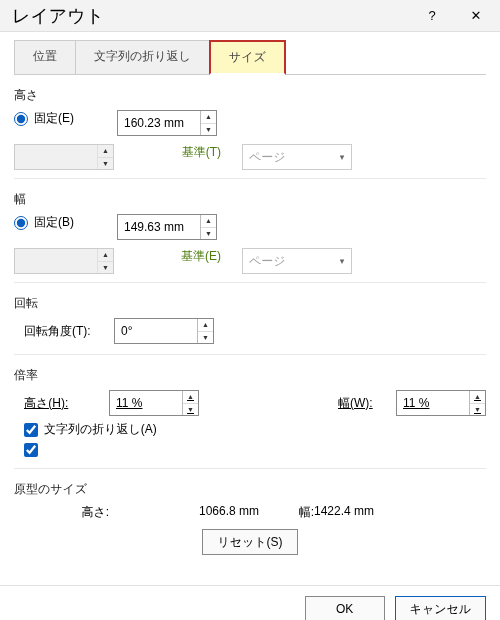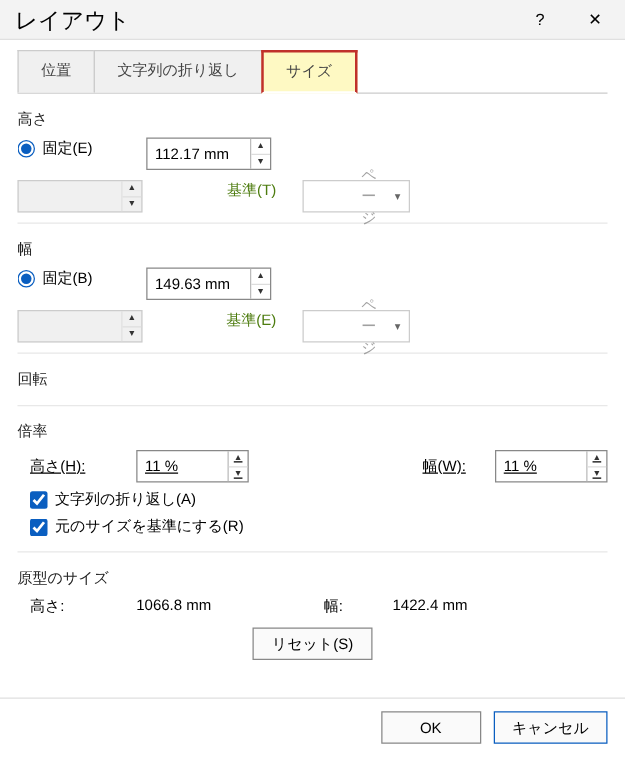--- a/index.html
+++ b/index.html
@@ -123,23 +123,22 @@
       margin-left: 40px;
       margin-right: 8px;
       width: 54px;
       text-align: right;
     }
     .combo {
       display: inline-flex;
       align-items: center;
       border: 1px solid #888;
       height: 26px;
-      width: 86px;
+      width: 110px;
       background: #fff;
-      padding-left: 40px;
     }
     .combo.disabled { border-color: #ccc; color: #a0a0a0; background: #fff; }
     .combo .cv { flex: 1; padding: 0 6px; }
     .combo .caret {
       width: 18px;
       text-align: center;
       font-size: 9px;
       color: #666;
     }
     .field-label {
@@ -156,20 +155,21 @@
     .scale-row .gap { flex: 1; }
     .scale-row .sl2 { width: 58px; }
     .checkbox-row {
       display: flex;
       align-items: center;
       margin: 5px 0 5px 10px;
     }
     .orig-row {
       display: flex;
       margin: 4px 0 4px 10px;
+      text-align: right;
     }
     .orig-row .l1 { width: 85px; }
     .orig-row .v1 { width: 150px; }
     .orig-row .l2 { width: 55px; }
     .reset-row {
       display: flex;
       justify-content: center;
       margin: 8px 0 4px 0;
     }
     .button {
@@ -215,21 +215,21 @@
 
   <div class="section">
     <div class="section-title">高さ</div>
     <div class="radio-group">
       <div class="radio-row">
         <label class="radio-label">
           <input type="radio" checked="" style="">
           <span>固定(E)</span>
         </label>
         <div class="spinbox">
-          <span class="value">112.17 mm</span>
+          <span class="value">160.23 mm</span>
           <span class="spinners">
             <span class="spin-btn">▲</span>
             <span class="spin-btn">▼</span>
           </span>
         </div>
       </div>
       <div class="radio-row">
         <div class="spinbox disabled">
           <span class="value"></span>
           <span class="spinners">
@@ -274,20 +274,30 @@
         <div class="combo disabled">
           <span class="cv">ページ</span>
           <span class="caret">▾</span>
         </div>
       </div>
     </div>
   </div>
 
   <div class="section">
     <div class="section-title">回転</div>
+    <div class="row">
+      <span class="field-label" style="margin-left:0">回転角度(T):</span>
+      <div class="spinbox">
+        <span class="value">0°</span>
+        <span class="spinners">
+          <span class="spin-btn">▲</span>
+          <span class="spin-btn">▼</span>
+        </span>
+      </div>
+    </div>
   </div>
 
   <div class="section">
     <div class="section-title">倍率</div>
     <div class="scale-row">
       <span class="sl1">高さ(H):</span>
       <div class="spinbox" style="width:90px">
         <span class="value">11 %</span>
         <span class="spinners">
           <span class="spin-btn">▲</span>
@@ -303,21 +313,20 @@
           <span class="spin-btn">▼</span>
         </span>
       </div>
     </div>
     <div class="checkbox-row">
       <input type="checkbox" checked="" style="">
       <span>文字列の折り返し(A)</span>
     </div>
     <div class="checkbox-row">
       <input type="checkbox" checked="" style="">
-      <span>元のサイズを基準にする(R)</span>
     </div>
   </div>
 
   <div class="section">
     <div class="section-title">原型のサイズ</div>
     <div class="orig-row">
       <span class="l1">高さ:</span>
       <span class="v1">1066.8 mm</span>
       <span class="l2">幅:</span>
       <span>1422.4 mm</span>

